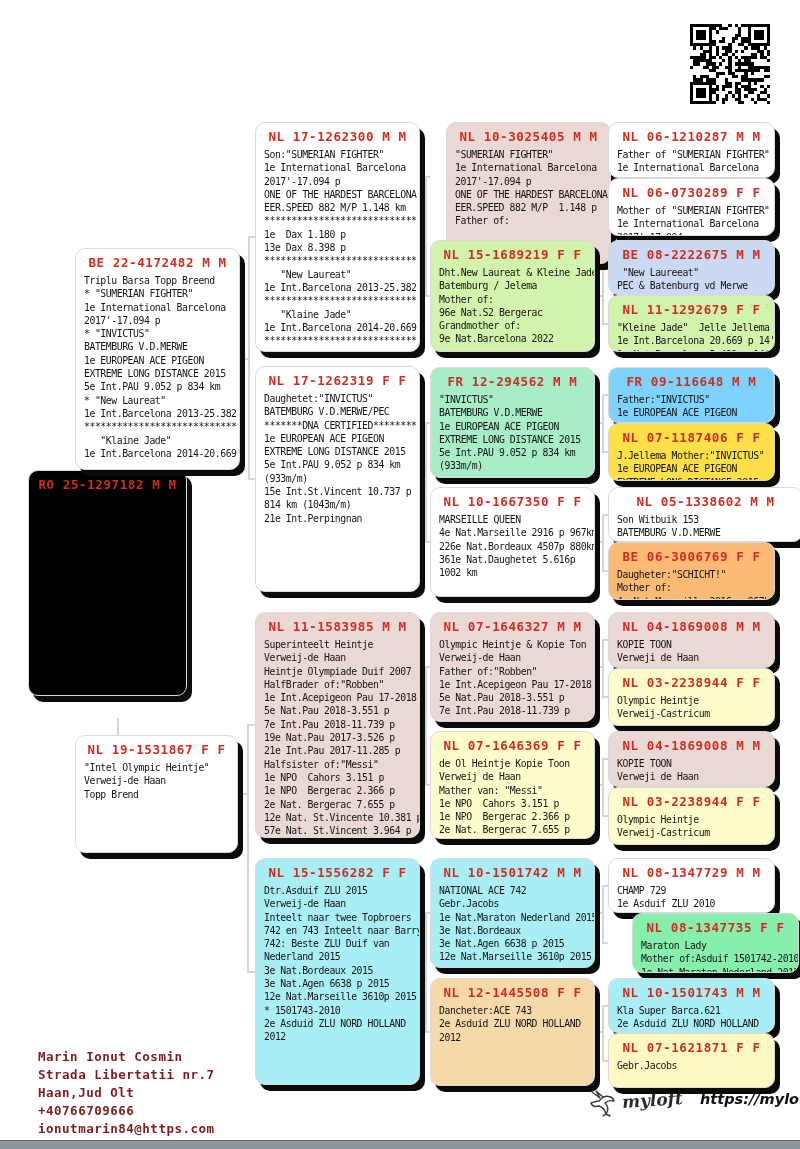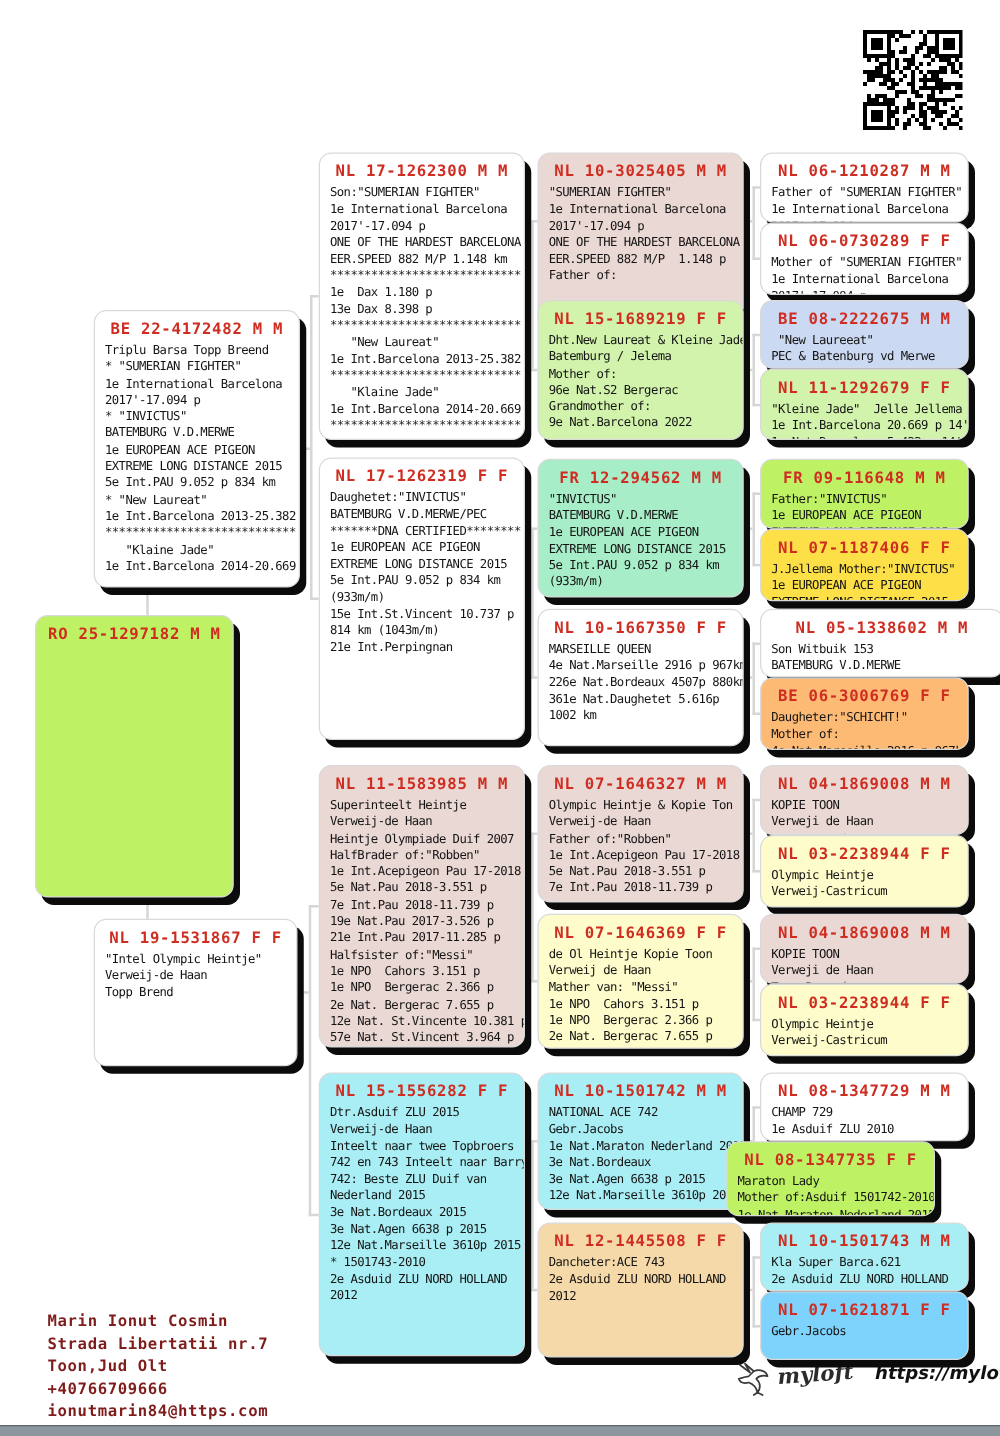--- a/index.html
+++ b/index.html
@@ -409,21 +409,21 @@
       <div class="conn" style="left: 595px; top: 912px; width: 7px; height: 2px;"></div>
       <div class="conn" style="left: 602px; top: 885px; width: 2px; height: 59px;"></div>
       <div class="conn" style="left: 602px; top: 885px; width: 6px; height: 2px;"></div>
       <div class="conn" style="left: 602px; top: 942px; width: 6px; height: 2px;"></div>
       <div class="conn" style="left: 595px; top: 1031px; width: 7px; height: 2px;"></div>
       <div class="conn" style="left: 602px; top: 1005px; width: 2px; height: 57px;"></div>
       <div class="conn" style="left: 602px; top: 1005px; width: 6px; height: 2px;"></div>
       <div class="conn" style="left: 602px; top: 1060px; width: 6px; height: 2px;"></div>
       <div class="conn" style="left: 117px; top: 470px; width: 2px; height: 22px;"></div>
       <div class="conn" style="left: 117px; top: 718px; width: 2px; height: 17px;"></div>
-      <div class="pbox" style="left: 28px; top: 492px; width: 159px; height: 226px; background: #bef264;">
+      <div class="pbox" style="left: 28px; top: 470px; width: 159px; height: 226px; background: #000000;">
     <span class="box-title">RO 25-1297182 M M</span>
   </div>
       <div class="pbox" style="left: 75px; top: 248px; width: 165px; height: 222px; background: rgb(255, 255, 255);">
     <span class="box-title">BE 22-4172482 M M</span>
   <div class="box-line">Triplu Barsa Topp Breend</div>
         <div class="box-line">* "SUMERIAN FIGHTER"</div>
         <div class="box-line">1e International Barcelona</div>
         <div class="box-line">2017'-17.094 p</div>
         <div class="box-line">* "INVICTUS"</div>
         <div class="box-line">BATEMBURG V.D.MERWE</div>
@@ -499,21 +499,21 @@
         <div class="box-line">742 en 743 Inteelt naar Barry</div>
         <div class="box-line">742: Beste ZLU Duif van</div>
         <div class="box-line">Nederland 2015</div>
         <div class="box-line">3e Nat.Bordeaux 2015</div>
         <div class="box-line">3e Nat.Agen 6638 p 2015</div>
         <div class="box-line">12e Nat.Marseille 3610p 2015</div>
         <div class="box-line">* 1501743-2010</div>
         <div class="box-line">2e Asduid ZLU NORD HOLLAND</div>
         <div class="box-line">2012</div>
       </div>
-      <div class="pbox" style="left: 430px; top: 122px; width: 165px; height: 142px; background: rgb(234, 216, 212);">
+      <div class="pbox" style="left: 446px; top: 122px; width: 165px; height: 142px; background: rgb(234, 216, 212);">
     <span class="box-title">NL 10-3025405 M M</span>
   <div class="box-line">"SUMERIAN FIGHTER"</div>
         <div class="box-line">1e International Barcelona</div>
         <div class="box-line">2017'-17.094 p</div>
         <div class="box-line">ONE OF THE HARDEST BARCELONA</div>
         <div class="box-line">EER.SPEED 882 M/P  1.148 p</div>
         <div class="box-line">Father of:</div>
       </div>
       <div class="pbox" style="left: 430px; top: 240px; width: 165px; height: 112px; background: rgb(210, 243, 171);">
     <span class="box-title">NL 15-1689219 F F</span>
@@ -591,21 +591,21 @@
   <div class="box-line"> "New Laureeat"</div>
         <div class="box-line">PEC &amp; Batenburg vd Merwe</div>
         <div class="box-line">Golde Wing Winner</div>
       </div>
       <div class="pbox" style="left: 608px; top: 295px; width: 167px; height: 57px; background: rgb(210, 243, 171);">
     <span class="box-title">NL 11-1292679 F F</span>
   <div class="box-line">"Kleine Jade"  Jelle Jellema</div>
         <div class="box-line">1e Int.Barcelona 20.669 p 14'</div>
         <div class="box-line">1e Nat.Barcelona 5.422 p 14'</div>
       </div>
-      <div class="pbox" style="left: 608px; top: 367px; width: 167px; height: 56px; background: #bef264;">
+      <div class="pbox" style="left: 608px; top: 367px; width: 167px; height: 56px; background: #7dd3fc;">
     <span class="box-title">FR 09-116648 M M</span>
   <div class="box-line">Father:"INVICTUS"</div>
         <div class="box-line">1e EUROPEAN ACE PIGEON</div>
         <div class="box-line">EXTREME LONG DISTANCE 2015</div>
       </div>
       <div class="pbox" style="left: 608px; top: 423px; width: 167px; height: 58px; background: #fde047;">
     <span class="box-title">NL 07-1187406 F F</span>
   <div class="box-line">J.Jellema Mother:"INVICTUS"</div>
         <div class="box-line">1e EUROPEAN ACE PIGEON</div>
         <div class="box-line">EXTREME LONG DISTANCE 2015</div>
@@ -643,42 +643,42 @@
     <span class="box-title">NL 03-2238944 F F</span>
   <div class="box-line">Olympic Heintje</div>
         <div class="box-line">Verweij-Castricum</div>
       </div>
       <div class="pbox" style="left: 608px; top: 858px; width: 167px; height: 55px; background: rgb(255, 255, 255);">
     <span class="box-title">NL 08-1347729 M M</span>
   <div class="box-line">CHAMP 729</div>
         <div class="box-line">1e Asduif ZLU 2010</div>
         <div class="box-line">GEBR.JACOBS</div>
       </div>
-      <div class="pbox" style="left: 581px; top: 913px; width: 167px; height: 60px; background: #bef264;">
+      <div class="pbox" style="left: 632px; top: 913px; width: 167px; height: 60px; background: #86efac;">
     <span class="box-title">NL 08-1347735 F F</span>
   <div class="box-line">Maraton Lady</div>
         <div class="box-line">Mother of:Asduif 1501742-2010</div>
         <div class="box-line">1e Nat.Maraton Nederland 2015</div>
       </div>
       <div class="pbox" style="left: 608px; top: 978px; width: 167px; height: 55px; background: rgb(169, 238, 244);">
     <span class="box-title">NL 10-1501743 M M</span>
   <div class="box-line">Kla Super Barca.621</div>
         <div class="box-line">2e Asduid ZLU NORD HOLLAND</div>
         <div class="box-line">2012</div>
       </div>
-      <div class="pbox" style="left: 608px; top: 1033px; width: 167px; height: 55px; background: #7dd3fc;">
+      <div class="pbox" style="left: 608px; top: 1033px; width: 167px; height: 55px; background: #fef9c3;">
     <span class="box-title">NL 07-1621871 F F</span>
   <div class="box-line">Gebr.Jacobs</div>
       </div>
     </div>
 
   <div id="contact">
       <div>Marin Ionut Cosmin</div>
       <div>Strada Libertatii nr.7</div>
-      <div>Toon,Jud Olt</div>
+      <div>Haan,Jud Olt</div>
       <div>+40766709666</div>
       <div>ionutmarin84@https.com</div>
     </div>
 
   <div id="brand-row">
     <svg id="brand-bird" width="30" height="30" viewBox="0 0 30 30" xmlns="http://www.w3.org/2000/svg">
       <g fill="none" stroke="#3a3a3a" stroke-width="1.4" stroke-linecap="round" stroke-linejoin="round">
         <path d="M4 4 L12 10 L8 3 L15 9"></path>
         <path d="M15 9 C20 7 25 9 26 13 C22 12 19 13 17 15 C20 18 21 22 18 26 C17 22 14 19 11 18 C7 19 4 18 3 15 C6 14 9 13 11 13 Z"></path>
         <path d="M18 26 L22 28 M18 26 L15 28"></path>

